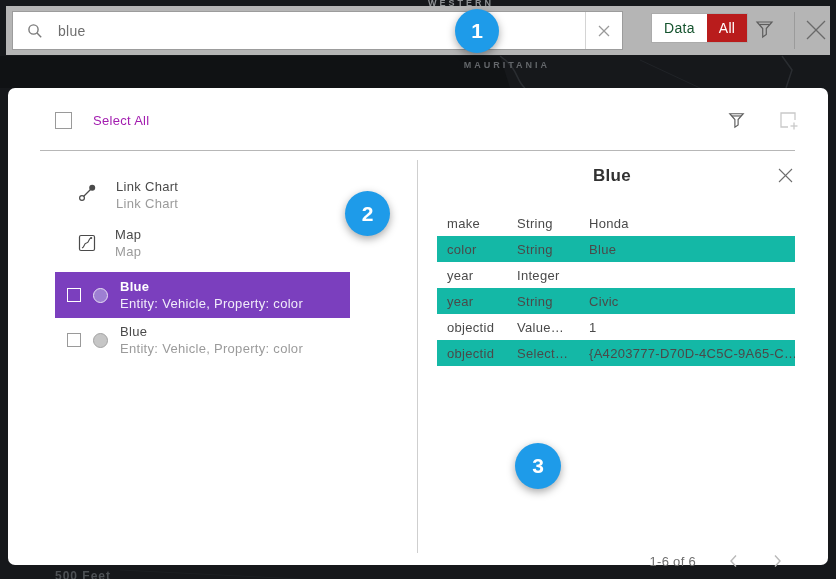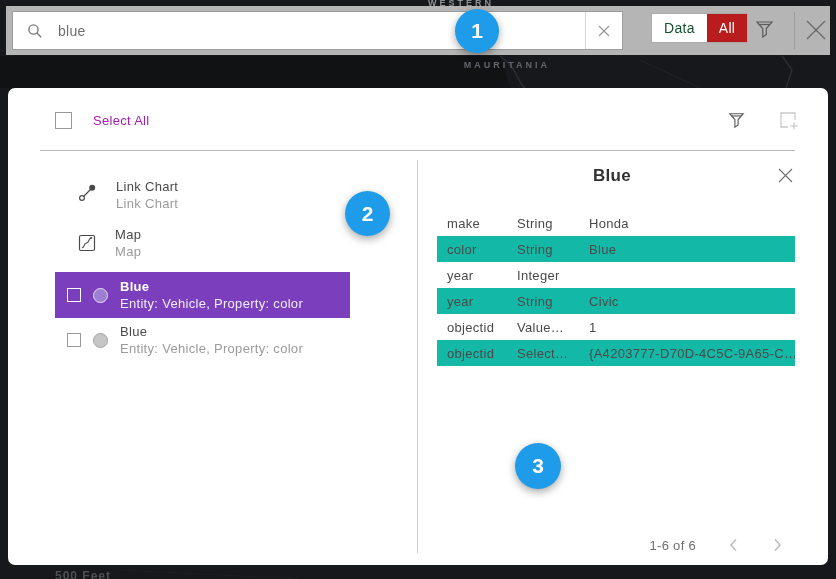--- a/index.html
+++ b/index.html
@@ -101,21 +101,21 @@
     display:grid;grid-template-columns:70px 72px 1fr;align-items:center;
     height:28px;color:#4a4a4a;border-bottom:1px solid #c9c9c9;padding:0 0 0 10px;
   }
   .dt-row{
     display:grid;grid-template-columns:70px 72px 1fr;align-items:center;
     height:26px;color:#4a4a4a;padding:0 0 0 10px;
   }
   .dt-row.alt{background:#14b8a6;}
   .dt-row span, .dt-head span{white-space:nowrap;overflow:hidden;}
   .pagination{
-    position:absolute;right:44px;top:448px;display:flex;align-items:center;gap:31px;
+    position:absolute;right:44px;top:464px;display:flex;align-items:center;gap:31px;
   }
   .pag-label{font-size:13px;color:#6e6e6e;letter-spacing:.3px;}
   .pag-btn{cursor:pointer;display:flex;align-items:center;padding:2px;}
   
   .callout{
     position:absolute;z-index:6;border-radius:50%;
     display:flex;align-items:center;justify-content:center;
     color:#fff;font-size:21px;font-weight:bold;
     box-shadow:0 3px 8px rgba(0,0,0,.35);
   }

